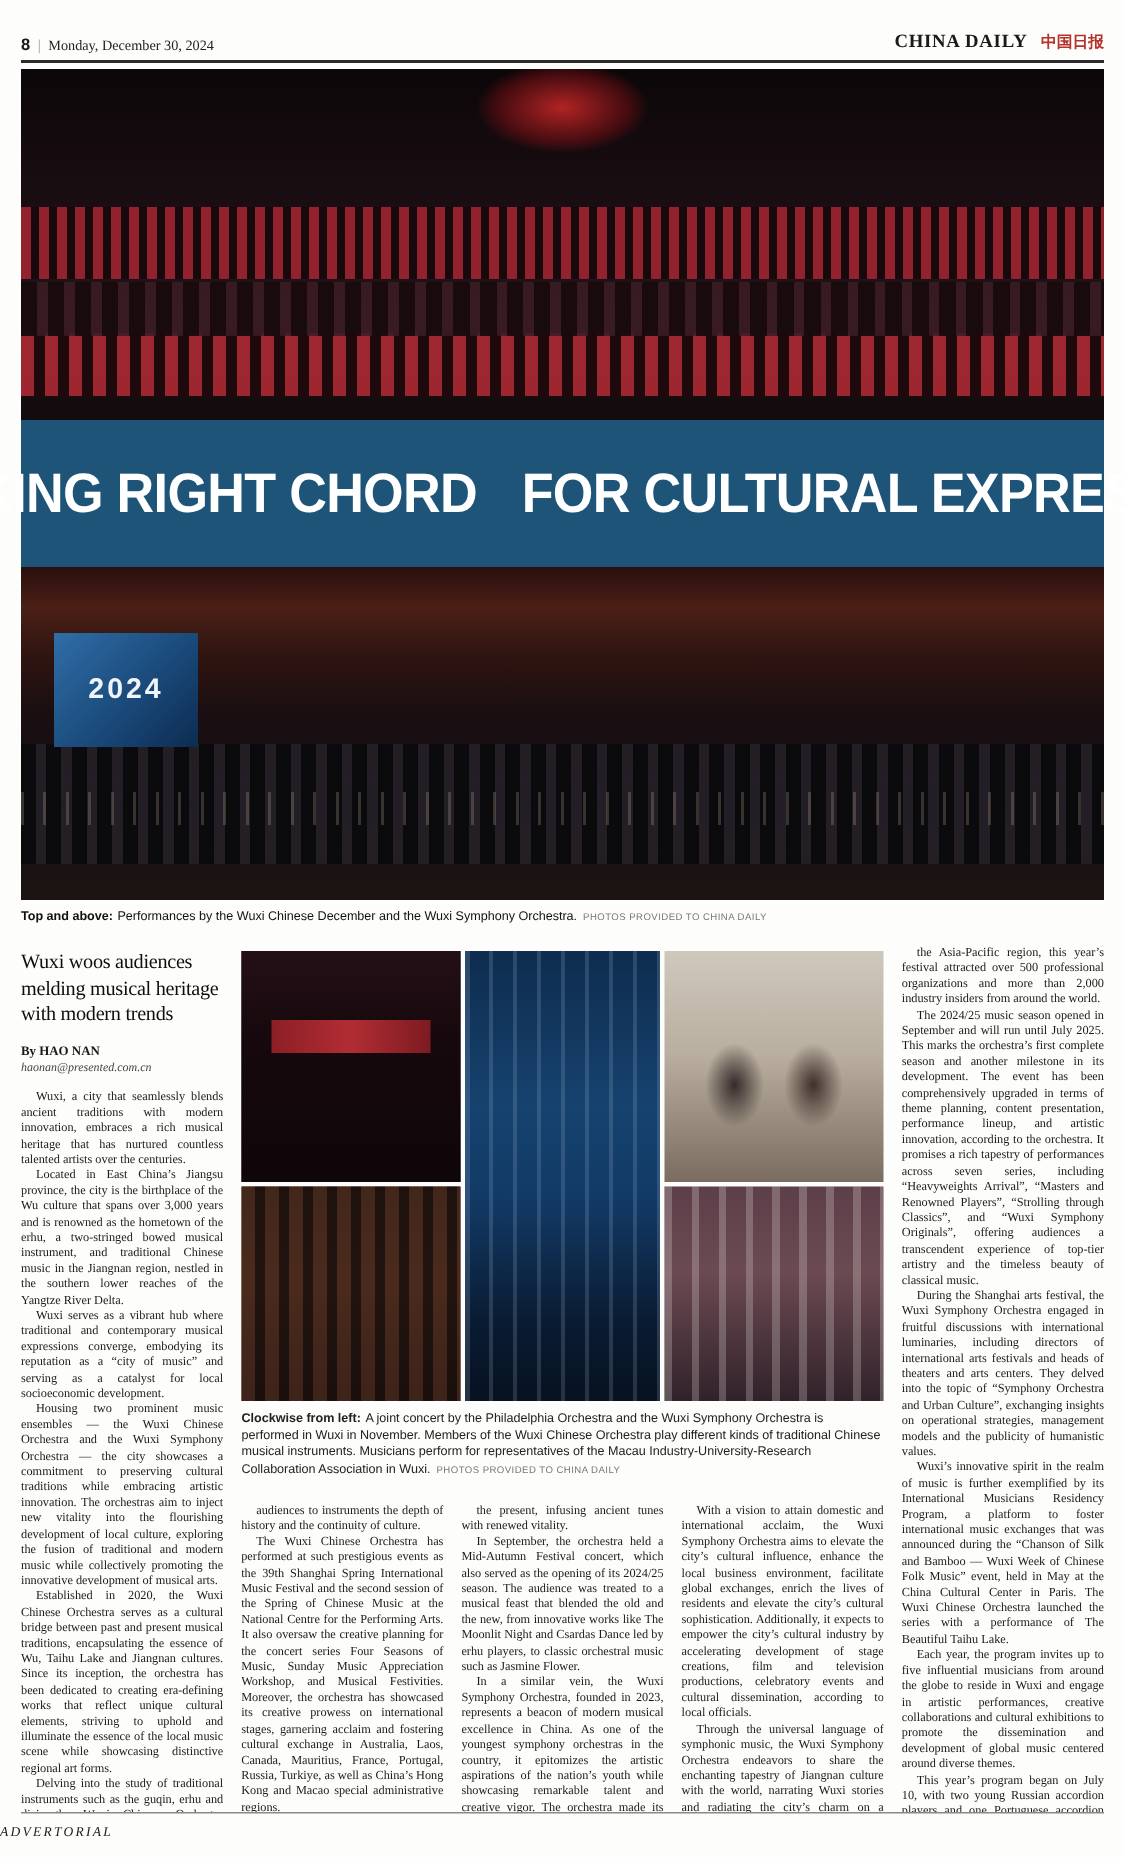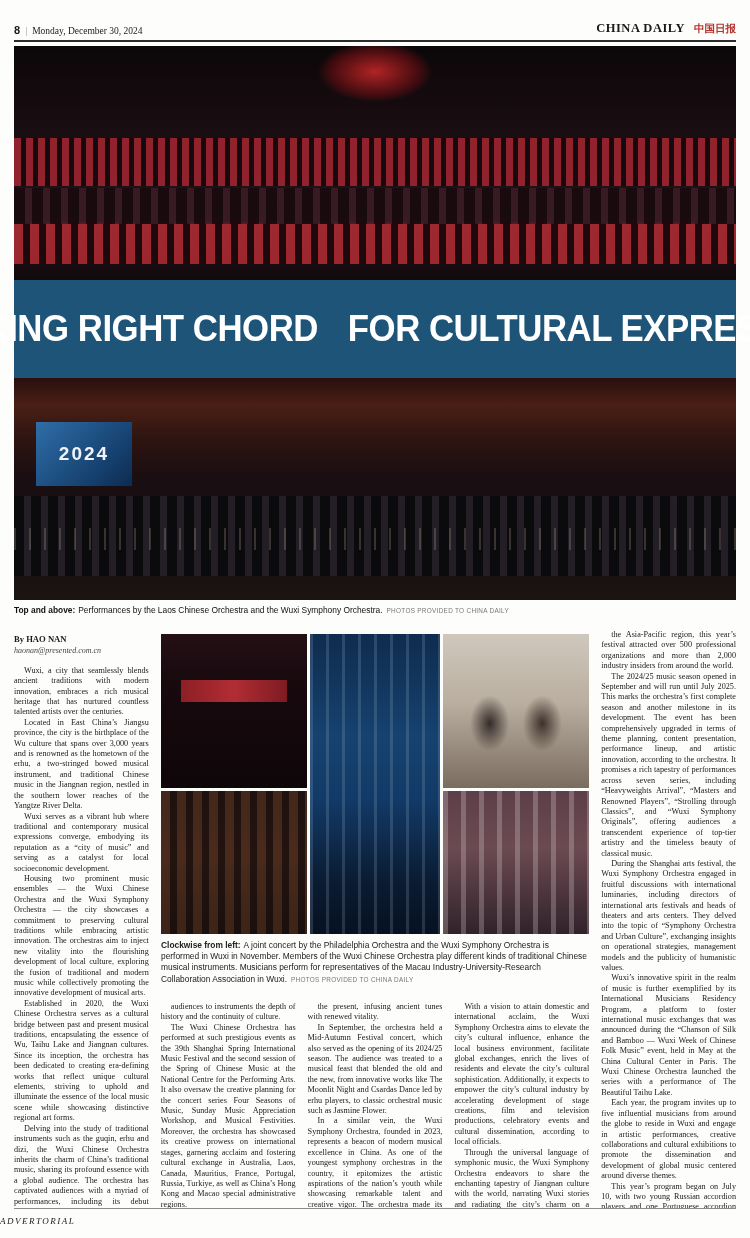--- a/index.html
+++ b/index.html
@@ -32,21 +32,21 @@
   .hl{display:inline-block;font-family:"Liberation Sans",sans-serif;font-weight:bold;
       font-size:37px;line-height:40px;color:#ffffff;letter-spacing:-.5px;
       transform:scaleX(.94);transform-origin:50% 50%;white-space:nowrap;}
   .photo-bottom{position:relative;height:222px;background-color:#120d10;background-repeat:no-repeat;
     background-image:
       repeating-linear-gradient(90deg, rgba(215,195,165,.22) 0 2px, rgba(0,0,0,0) 2px 15px),
       repeating-linear-gradient(90deg, rgba(10,10,13,.95) 0 10px, rgba(38,32,40,.85) 10px 17px),
       linear-gradient(180deg,#2a0f0d 0%,#4a1f16 12%,#301511 26%,#1a0e11 44%,#141016 72%,#1c1410 100%);
     background-size:100% 22px,100% 80px,100% 100%;
     background-position:0 150px,0 118px,0 0;}
-  .yr-panel{position:absolute;left:22px;top:44px;width:96px;height:64px;
+  .yr-panel{position:absolute;left:22px;top:44px;width:96px;height:76px;
     background:linear-gradient(135deg,#2f6ea8,#15406e 70%,#0d2c50);display:flex;align-items:center;justify-content:center;}
   .yr{font-family:"Liberation Sans",sans-serif;font-weight:bold;font-size:19px;color:#eef4fa;letter-spacing:2px;}
   .hero-caption{margin-top:5px;font-family:"Liberation Sans",sans-serif;font-size:8.4px;line-height:11px;color:#111;}
   .cap-lead{font-weight:bold;margin-right:3px;}
   .cap-credit{font-size:6.4px;color:#777;letter-spacing:.3px;margin-left:4px;}
 
   
   .article{position:absolute;top:630px;left:14px;right:14px;height:578px;
            display:flex;gap:12px;border-bottom:1px solid #8a8a8a;}
   .col{flex:1 1 0;overflow:hidden;font-size:8.2px;line-height:10.4px;text-align:justify;}
@@ -107,27 +107,28 @@
     <div class="headline-band">
       <span class="hl">STRIKING RIGHT CHORD</span>
       <span class="hl">FOR CULTURAL EXPRESSION</span>
     </div>
     <div class="photo-bottom">
       <div class="yr-panel">
         <span class="yr">2024</span>
       </div>
     </div>
     <div class="hero-caption">
-      <span class="cap-lead">Top and above:</span><span class="cap-text">Performances by the Laos Chinese Orchestra and the Wuxi Symphony Orchestra.</span><span class="cap-credit">PHOTOS PROVIDED TO CHINA DAILY</span>
+      <span class="cap-lead">Top and above:</span><span class="cap-text">Performances by the Wuxi Chinese December and the Wuxi Symphony Orchestra.</span><span class="cap-credit">PHOTOS PROVIDED TO CHINA DAILY</span>
     </div>
   </div>
 
   <div class="article">
 
     <div class="col">
+      <h1 class="title">Wuxi woos audiences melding musical heritage with modern trends</h1>
       <div class="byline">By HAO NAN</div>
       <div class="email">haonan@presented.com.cn</div>
       <p>Wuxi, a city that seamlessly blends ancient traditions with modern innovation, embraces a rich musical heritage that has nurtured countless talented artists over the centuries.</p>
       <p>Located in East China’s Jiangsu province, the city is the birthplace of the Wu culture that spans over 3,000 years and is renowned as the hometown of the erhu, a two-stringed bowed musical instrument, and traditional Chinese music in the Jiangnan region, nestled in the southern lower reaches of the Yangtze River Delta.</p>
       <p>Wuxi serves as a vibrant hub where traditional and contemporary musical expressions converge, embodying its reputation as a “city of music” and serving as a catalyst for local socioeconomic development.</p>
       <p>Housing two prominent music ensembles — the Wuxi Chinese Orchestra and the Wuxi Symphony Orchestra — the city showcases a commitment to preserving cultural traditions while embracing artistic innovation. The orchestras aim to inject new vitality into the flourishing development of local culture, exploring the fusion of traditional and modern music while collectively promoting the innovative development of musical arts.</p>
       <p>Established in 2020, the Wuxi Chinese Orchestra serves as a cultural bridge between past and present musical traditions, encapsulating the essence of Wu, Taihu Lake and Jiangnan cultures. Since its inception, the orchestra has been dedicated to creating era-defining works that reflect unique cultural elements, striving to uphold and illuminate the essence of the local music scene while showcasing distinctive regional art forms.</p>
       <p>Delving into the study of traditional instruments such as the guqin, erhu and dizi, the Wuxi Chinese Orchestra inherits the charm of China’s traditional music, sharing its profound essence with a global audience. The orchestra has captivated audiences with a myriad of performances, including its debut concert “Glorious Liangxi” and the original epic symphony Bright Procession, celebrating the centennial anniversary of the founding of the Chinese Communist Party. It has also presented a grand production Dream of Jiangnan and a tribute concert honoring the legacy of Liu Tianhua, a pioneer of modern Chinese folk music. Each performance is a journey through time, allowing</p>
     </div>
 

